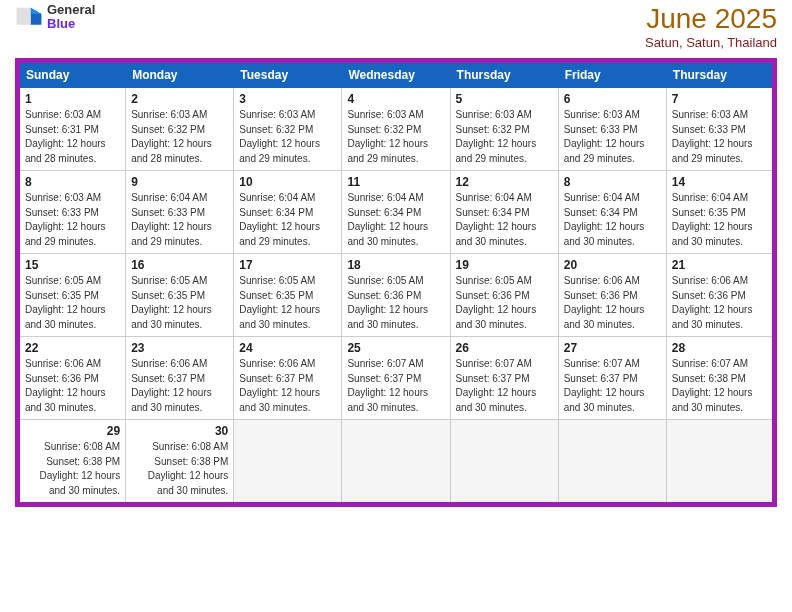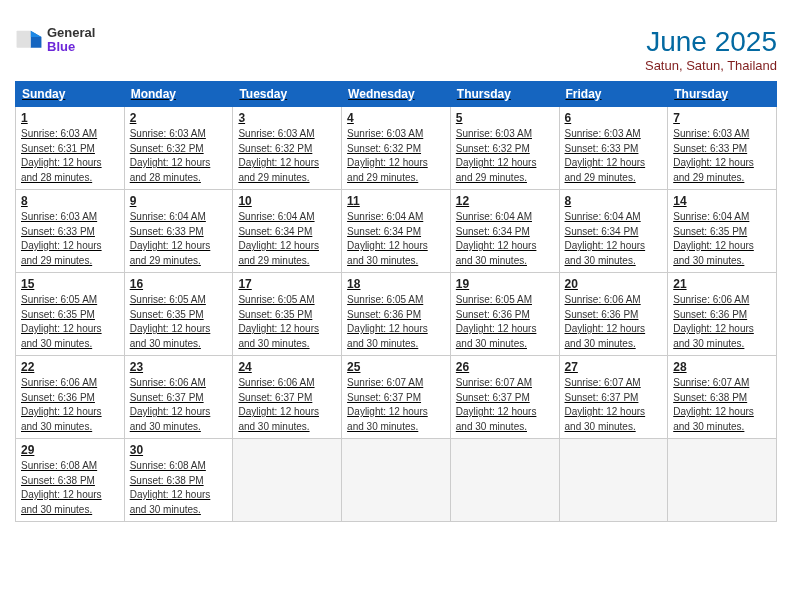--- a/index.html
+++ b/index.html
@@ -6,21 +6,21 @@
     body {
       width: 792px;
       height: 612px;
       font-family: Arial, sans-serif;
       background: #fff;
       overflow: hidden;
     }
     .page {
       width: 792px;
       height: 612px;
-      padding: 26px 15px;
+      padding: 3px 15px;
     }
     .header {
       display: flex;
       justify-content: space-between;
       align-items: flex-start;
       margin-bottom: 8px;
     }
     .logo {
       display: flex;
       align-items: center;
@@ -37,32 +37,31 @@
     .logo-blue { color: #6d28d9; }
     .logo-icon {
       width: 28px;
       height: 28px;
     }
     .title-block {
       text-align: right;
     }
     .month-title {
       font-size: 28px;
-      color: #0369a1;
+      color: #a16207;
       font-weight: normal;
     }
     .subtitle {
       font-size: 13px;
       color: #7f1d1d;
     }
     .calendar {
       width: 100%;
       border-collapse: collapse;
-      border: 1px solid #a21caf;
-      text-decoration: underline;
+      border: 5px solid #a21caf;
     }
     .calendar th {
       background-color: #1565c0;
       color: #fff;
       text-align: left;
       padding: 5px 6px;
       font-size: 12px;
       font-weight: bold;
       border: 1px solid #1565c0;
     }
@@ -74,20 +73,21 @@
       border: 1px solid #ccc;
       width: calc(100% / 7);
       height: 78px;
       background: #fff;
     }
     .calendar td.empty {
       background: #f5f5f5;
     }
     .calendar tr:last-child td {
       height: 70px;
+      text-align: right;
     }
     .day-num {
       font-size: 12px;
       font-weight: bold;
       color: #222;
       display: block;
       margin-bottom: 2px;
     }
     .day-info {
       font-size: 10px;

